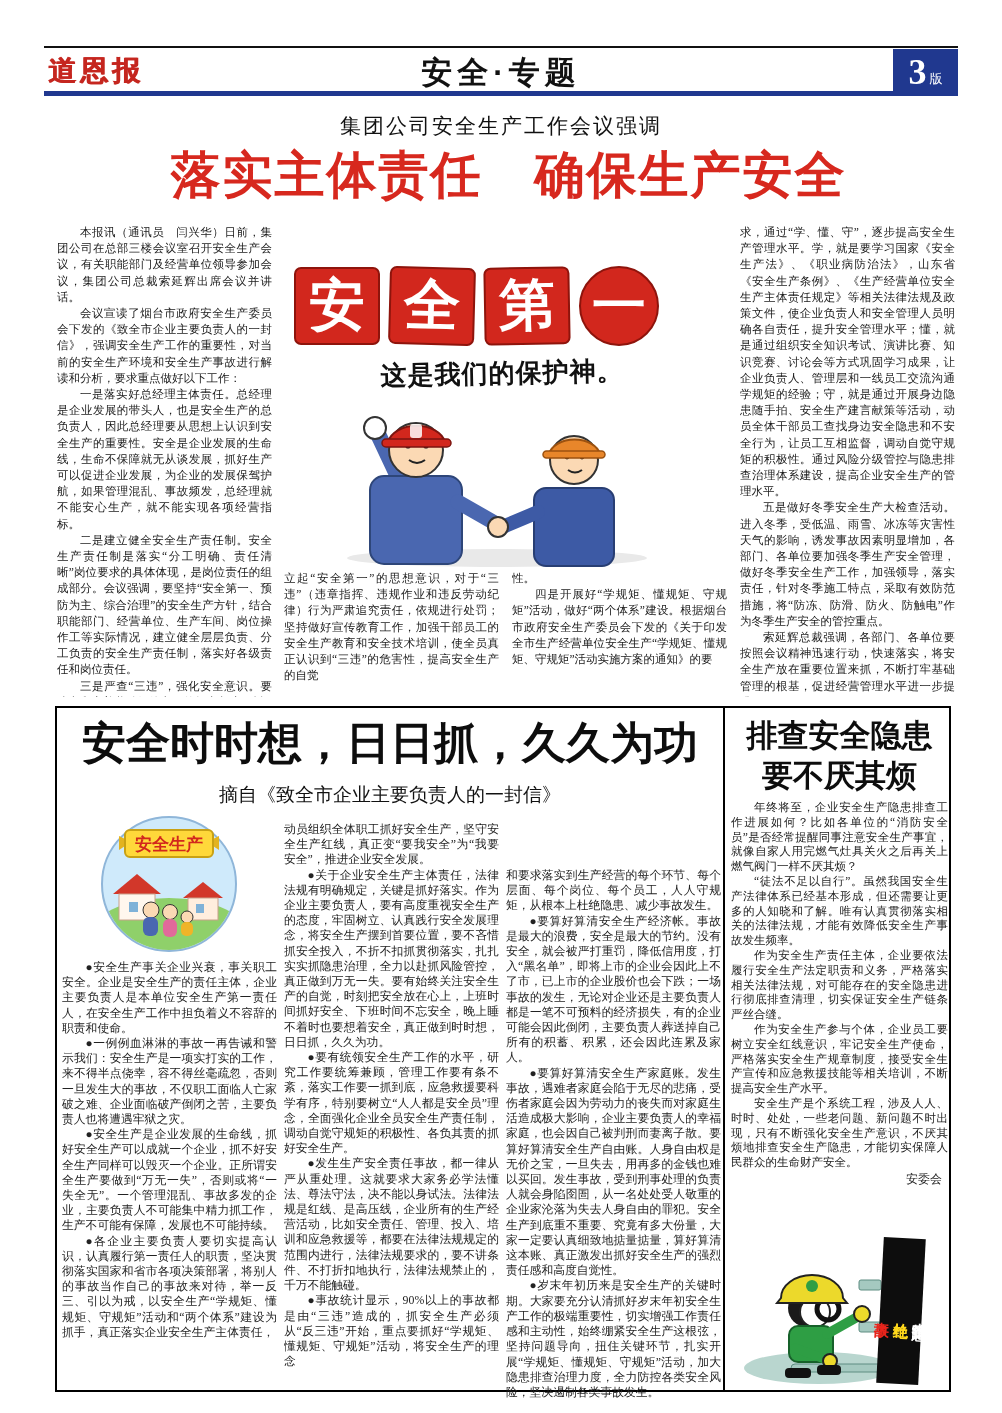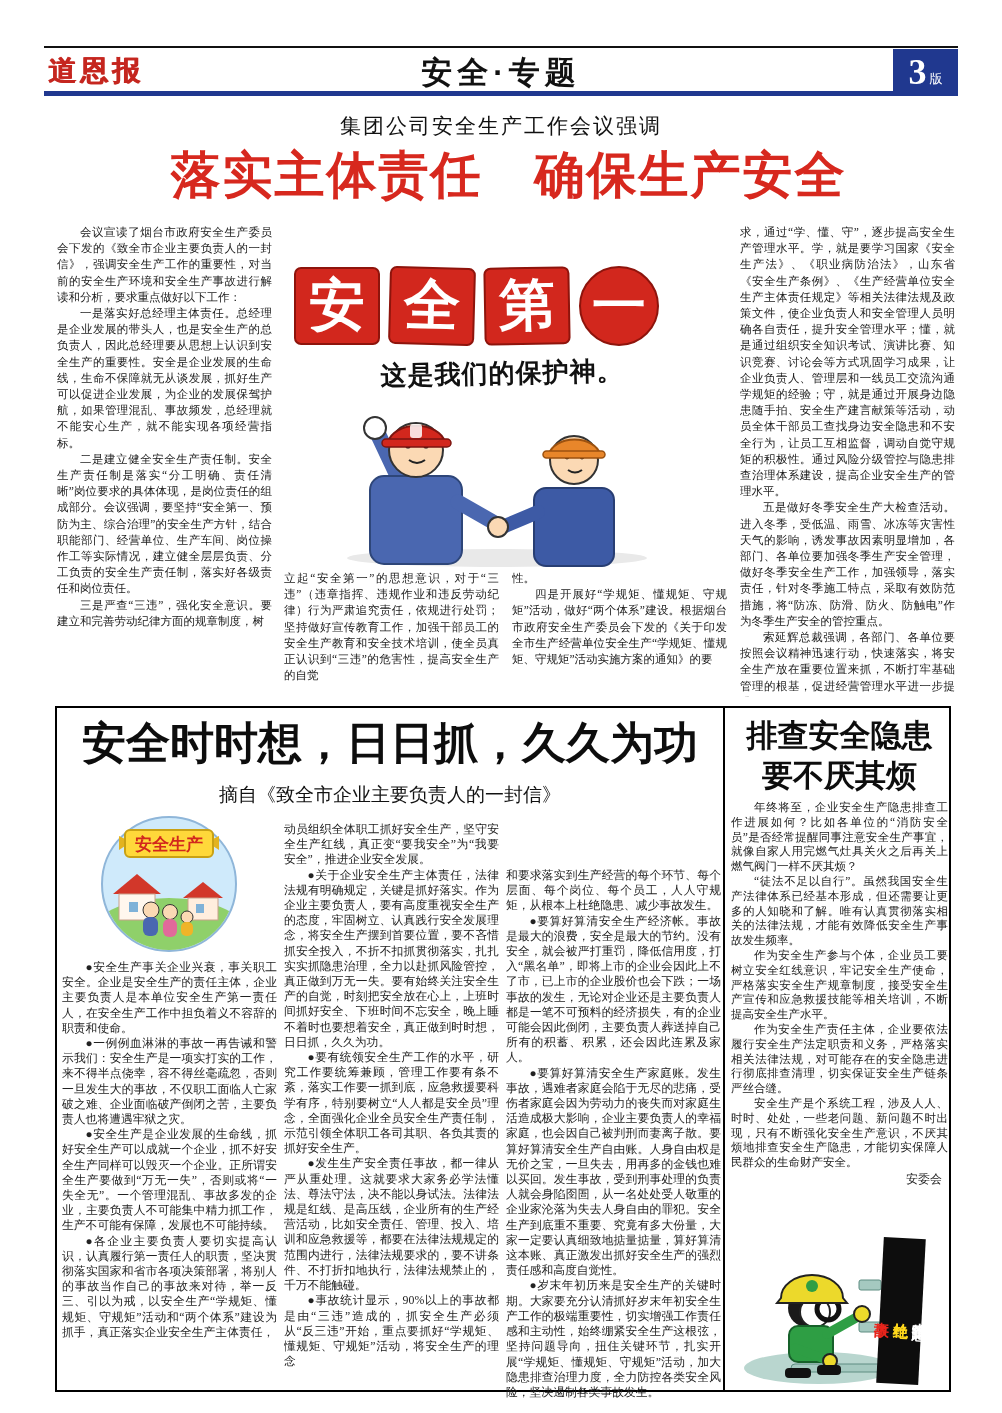--- a/index.html
+++ b/index.html
@@ -120,20 +120,21 @@
   <div class="page-box">
     <span class="num">3</span>
     <span class="ban">版</span>
   </div>
   <div class="blueline"></div>
 
   <div class="kicker">集团公司安全生产工作会议强调</div>
   <h1 class="headline">落实主体责任　确保生产安全</h1>
 
   <div class="col c1">
+      <p>本报讯（通讯员　闫兴华）日前，集团公司在总部三楼会议室召开安全生产会议，有关职能部门及经营单位领导参加会议，集团公司总裁索延辉出席会议并讲话。</p>
       <p>会议宣读了烟台市政府安全生产委员会下发的《致全市企业主要负责人的一封信》，强调安全生产工作的重要性，对当前的安全生产环境和安全生产事故进行解读和分析，要求重点做好以下工作：</p>
       <p>一是落实好总经理主体责任。总经理是企业发展的带头人，也是安全生产的总负责人，因此总经理要从思想上认识到安全生产的重要性。安全是企业发展的生命线，生命不保障就无从谈发展，抓好生产可以促进企业发展，为企业的发展保驾护航，如果管理混乱、事故频发，总经理就不能安心生产，就不能实现各项经营指标。</p>
       <p>二是建立健全安全生产责任制。安全生产责任制是落实“分工明确、责任清晰”岗位要求的具体体现，是岗位责任的组成部分。会议强调，要坚持“安全第一、预防为主、综合治理”的安全生产方针，结合职能部门、经营单位、生产车间、岗位操作工等实际情况，建立健全层层负责、分工负责的安全生产责任制，落实好各级责任和岗位责任。</p>
       <p>三是严查“三违”，强化安全意识。要建立和完善劳动纪律方面的规章制度，树</p>
     </div>
   <div class="col c2 cont">
       <p>立起“安全第一”的思想意识，对于“三违”（违章指挥、违规作业和违反劳动纪律）行为严肃追究责任，依规进行处罚；坚持做好宣传教育工作，加强干部员工的安全生产教育和安全技术培训，使全员真正认识到“三违”的危害性，提高安全生产的自觉</p>
     </div>
   <div class="col c3 cont">
       <p>性。</p>
@@ -216,39 +217,39 @@
 
   <div class="bcol b1">
       <p>●安全生产事关企业兴衰，事关职工安全。企业是安全生产的责任主体，企业主要负责人是本单位安全生产第一责任人，在安全生产工作中担负着义不容辞的职责和使命。</p>
       <p>●一例例血淋淋的事故一再告诫和警示我们：安全生产是一项实打实的工作，来不得半点侥幸，容不得丝毫疏忽，否则一旦发生大的事故，不仅职工面临人亡家破之难、企业面临破产倒闭之苦，主要负责人也将遭遇牢狱之灾。</p>
       <p>●安全生产是企业发展的生命线，抓好安全生产可以成就一个企业，抓不好安全生产同样可以毁灭一个企业。正所谓安全生产要做到“万无一失”，否则或将“一失全无”。一个管理混乱、事故多发的企业，主要负责人不可能集中精力抓工作，生产不可能有保障，发展也不可能持续。</p>
       <p>●各企业主要负责人要切实提高认识，认真履行第一责任人的职责，坚决贯彻落实国家和省市各项决策部署，将别人的事故当作自己的事故来对待，举一反三、引以为戒，以安全生产“学规矩、懂规矩、守规矩”活动和“两个体系”建设为抓手，真正落实企业安全生产主体责任，</p>
     </div>
   <div class="bcol b2 cont">
       <p>动员组织全体职工抓好安全生产，坚守安全生产红线，真正变“要我安全”为“我要安全”，推进企业安全发展。</p>
       <p>●关于企业安全生产主体责任，法律法规有明确规定，关键是抓好落实。作为企业主要负责人，要有高度重视安全生产的态度，牢固树立、认真践行安全发展理念，将安全生产摆到首要位置，要不吝惜抓安全投入，不折不扣抓贯彻落实，扎扎实实抓隐患治理，全力以赴抓风险管控，真正做到万无一失。要有始终关注安全生产的自觉，时刻把安全放在心上，上班时间抓好安全、下班时间不忘安全，晚上睡不着时也要想着安全，真正做到时时想，日日抓，久久为功。</p>
-      <p>●要有统领安全生产工作的水平，研究工作要统筹兼顾，管理工作要有条不紊，落实工作要一抓到底，应急救援要科学有序，特别要树立“人人都是安全员”理念，全面强化企业全员安全生产责任制，示范引领全体职工各司其职、各负其责的抓好安全生产。</p>
+      <p>●要有统领安全生产工作的水平，研究工作要统筹兼顾，管理工作要有条不紊，落实工作要一抓到底，应急救援要科学有序，特别要树立“人人都是安全员”理念，全面强化企业全员安全生产责任制，调动自觉守规矩的积极性、各负其责的抓好安全生产。</p>
       <p>●发生生产安全责任事故，都一律从严从重处理。这就要求大家务必学法懂法、尊法守法，决不能以身试法。法律法规是红线、是高压线，企业所有的生产经营活动，比如安全责任、管理、投入、培训和应急救援等，都要在法律法规规定的范围内进行，法律法规要求的，要不讲条件、不打折扣地执行，法律法规禁止的，千万不能触碰。</p>
       <p>●事故统计显示，90%以上的事故都是由“三违”造成的，抓安全生产必须从“反三违”开始，重点要抓好“学规矩、懂规矩、守规矩”活动，将安全生产的理念</p>
     </div>
   <div class="bcol b3 cont">
       <p>和要求落实到生产经营的每个环节、每个层面、每个岗位、每个员工，人人守规矩，从根本上杜绝隐患、减少事故发生。</p>
       <p>●要算好算清安全生产经济帐。事故是最大的浪费，安全是最大的节约。没有安全，就会被严打重罚，降低信用度，打入“黑名单”，即将上市的企业会因此上不了市，已上市的企业股价也会下跌；一场事故的发生，无论对企业还是主要负责人都是一笔不可预料的经济损失，有的企业可能会因此倒闭，主要负责人葬送掉自己所有的积蓄、积累，还会因此连累及家人。</p>
       <p>●要算好算清安全生产家庭账。发生事故，遇难者家庭会陷于无尽的悲痛，受伤者家庭会因为劳动力的丧失而对家庭生活造成极大影响，企业主要负责人的幸福家庭，也会因自己被判刑而妻离子散。要算好算清安全生产自由账。人身自由权是无价之宝，一旦失去，用再多的金钱也难以买回。发生事故，受到刑事处理的负责人就会身陷囹圄，从一名处处受人敬重的企业家沦落为失去人身自由的罪犯。安全生产到底重不重要、究竟有多大份量，大家一定要认真细致地掂量掂量，算好算清这本账、真正激发出抓好安全生产的强烈责任感和高度自觉性。</p>
       <p>●岁末年初历来是安全生产的关键时期。大家要充分认清抓好岁末年初安全生产工作的极端重要性，切实增强工作责任感和主动性，始终绷紧安全生产这根弦，坚持问题导向，扭住关键环节，扎实开展“学规矩、懂规矩、守规矩”活动，加大隐患排查治理力度，全力防控各类安全风险，坚决遏制各类事故发生。</p>
     </div>
 
   <h2 class="br-headline"><span>排查安全隐患</span><br><span>要不厌其烦</span></h2>
 
   <div class="br-body">
     <div>
         <p>年终将至，企业安全生产隐患排查工作进展如何？比如各单位的“消防安全员”是否经常提醒同事注意安全生产事宜，就像自家人用完燃气灶具关火之后再关上燃气阀门一样不厌其烦？</p>
         <p>“徒法不足以自行”。虽然我国安全生产法律体系已经基本形成，但还需要让更多的人知晓和了解。唯有认真贯彻落实相关的法律法规，才能有效降低安全生产事故发生频率。</p>
+        <p>作为安全生产责任主体，企业要依法履行安全生产法定职责和义务，严格落实相关法律法规，对可能存在的安全隐患进行彻底排查清理，切实保证安全生产链条严丝合缝。</p>
         <p>作为安全生产参与个体，企业员工要树立安全红线意识，牢记安全生产使命，严格落实安全生产规章制度，接受安全生产宣传和应急救援技能等相关培训，不断提高安全生产水平。</p>
-        <p>作为安全生产责任主体，企业要依法履行安全生产法定职责和义务，严格落实相关法律法规，对可能存在的安全隐患进行彻底排查清理，切实保证安全生产链条严丝合缝。</p>
         <p>安全生产是个系统工程，涉及人人、时时、处处，一些老问题、新问题不时出现，只有不断强化安全生产意识，不厌其烦地排查安全生产隐患，才能切实保障人民群众的生命财产安全。</p>
       </div>
     <div class="signature">安委会</div>
   </div>
 
   <div class="cartoon-br">
     <svg width="217" height="140" viewBox="0 0 217 140">
       <ellipse cx="88" cy="122" rx="75" ry="16" fill="#b9d6cf"></ellipse>
       <rect x="128" y="34" width="22" height="10" rx="2" fill="#a5c9c0" stroke="#5e8d82"></rect>
       <rect x="128" y="76" width="22" height="10" rx="2" fill="#a5c9c0" stroke="#5e8d82"></rect>

